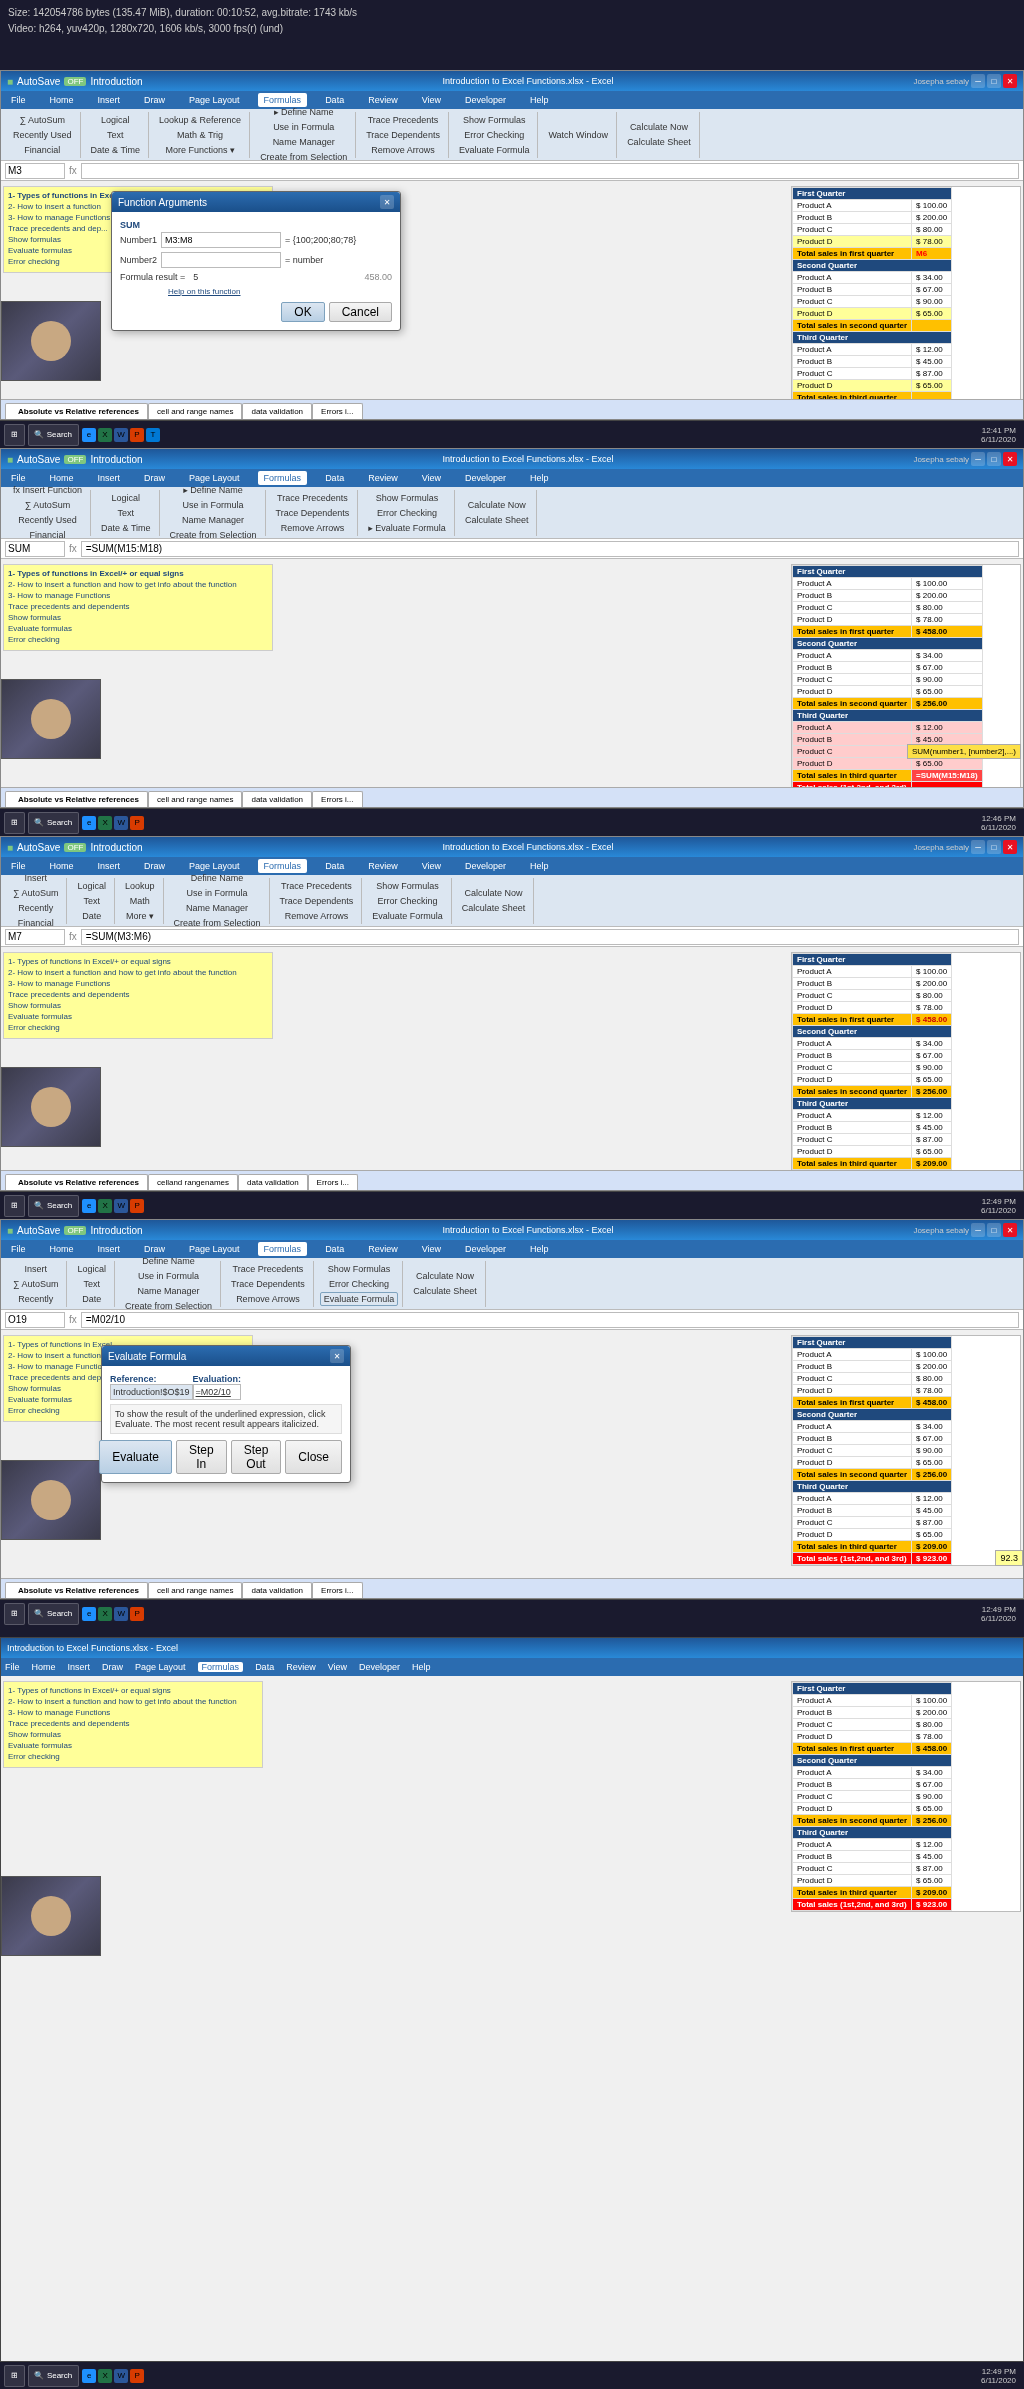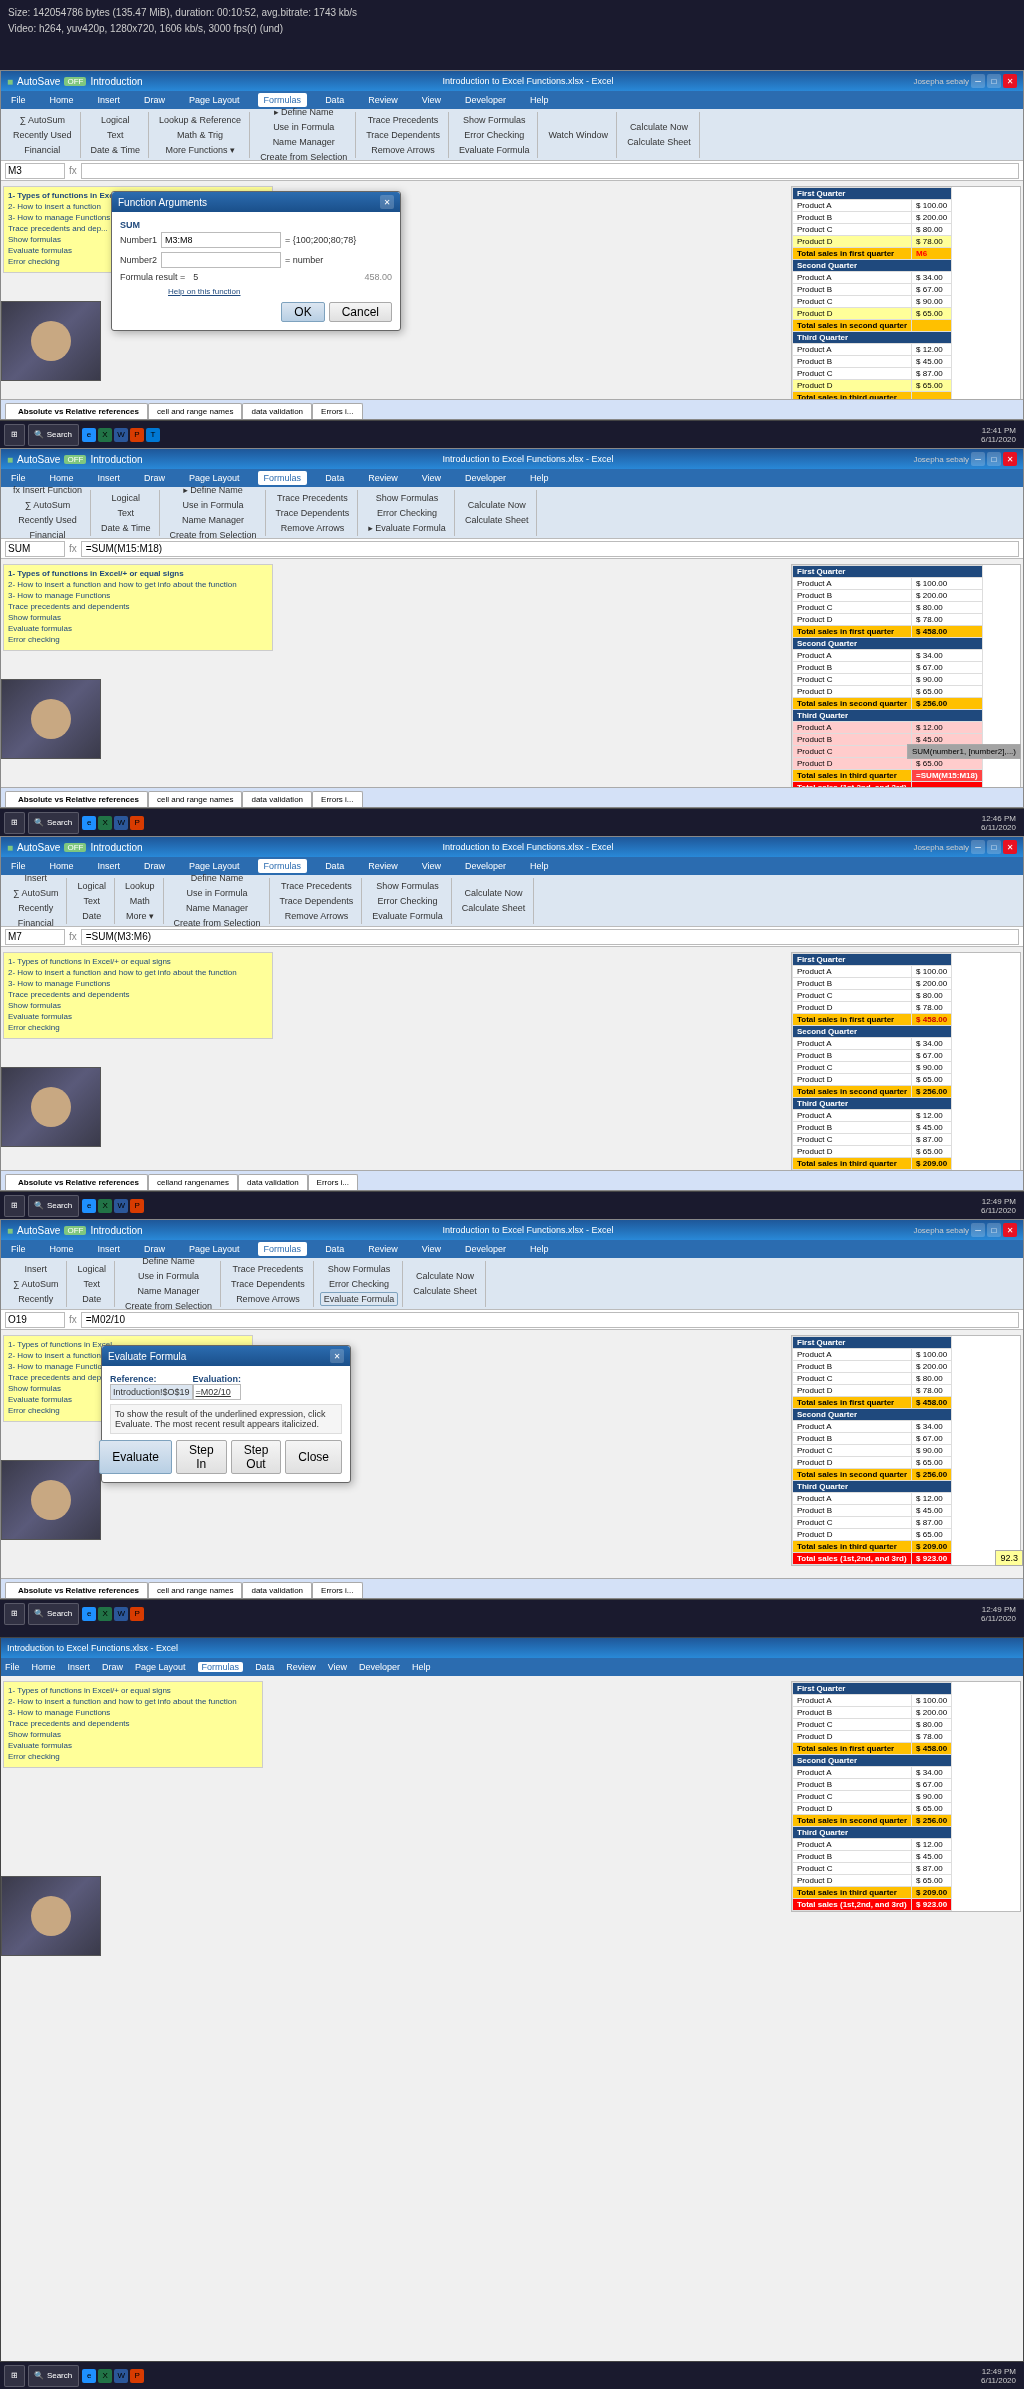--- a/index.html
+++ b/index.html
@@ -386,21 +386,21 @@
       margin-bottom: 2px;
     }
 
     .left-content-area .bold {
       font-weight: bold;
     }
 
     
     .formula-tooltip {
       position: absolute;
-      background: #a3a3a3;
+      background: #fde047;
       border: 1px solid #aaa;
       padding: 2px 4px;
       font-size: 8px;
       z-index: 20;
       white-space: nowrap;
     }
   </style>
 </head>
 <body>
 

